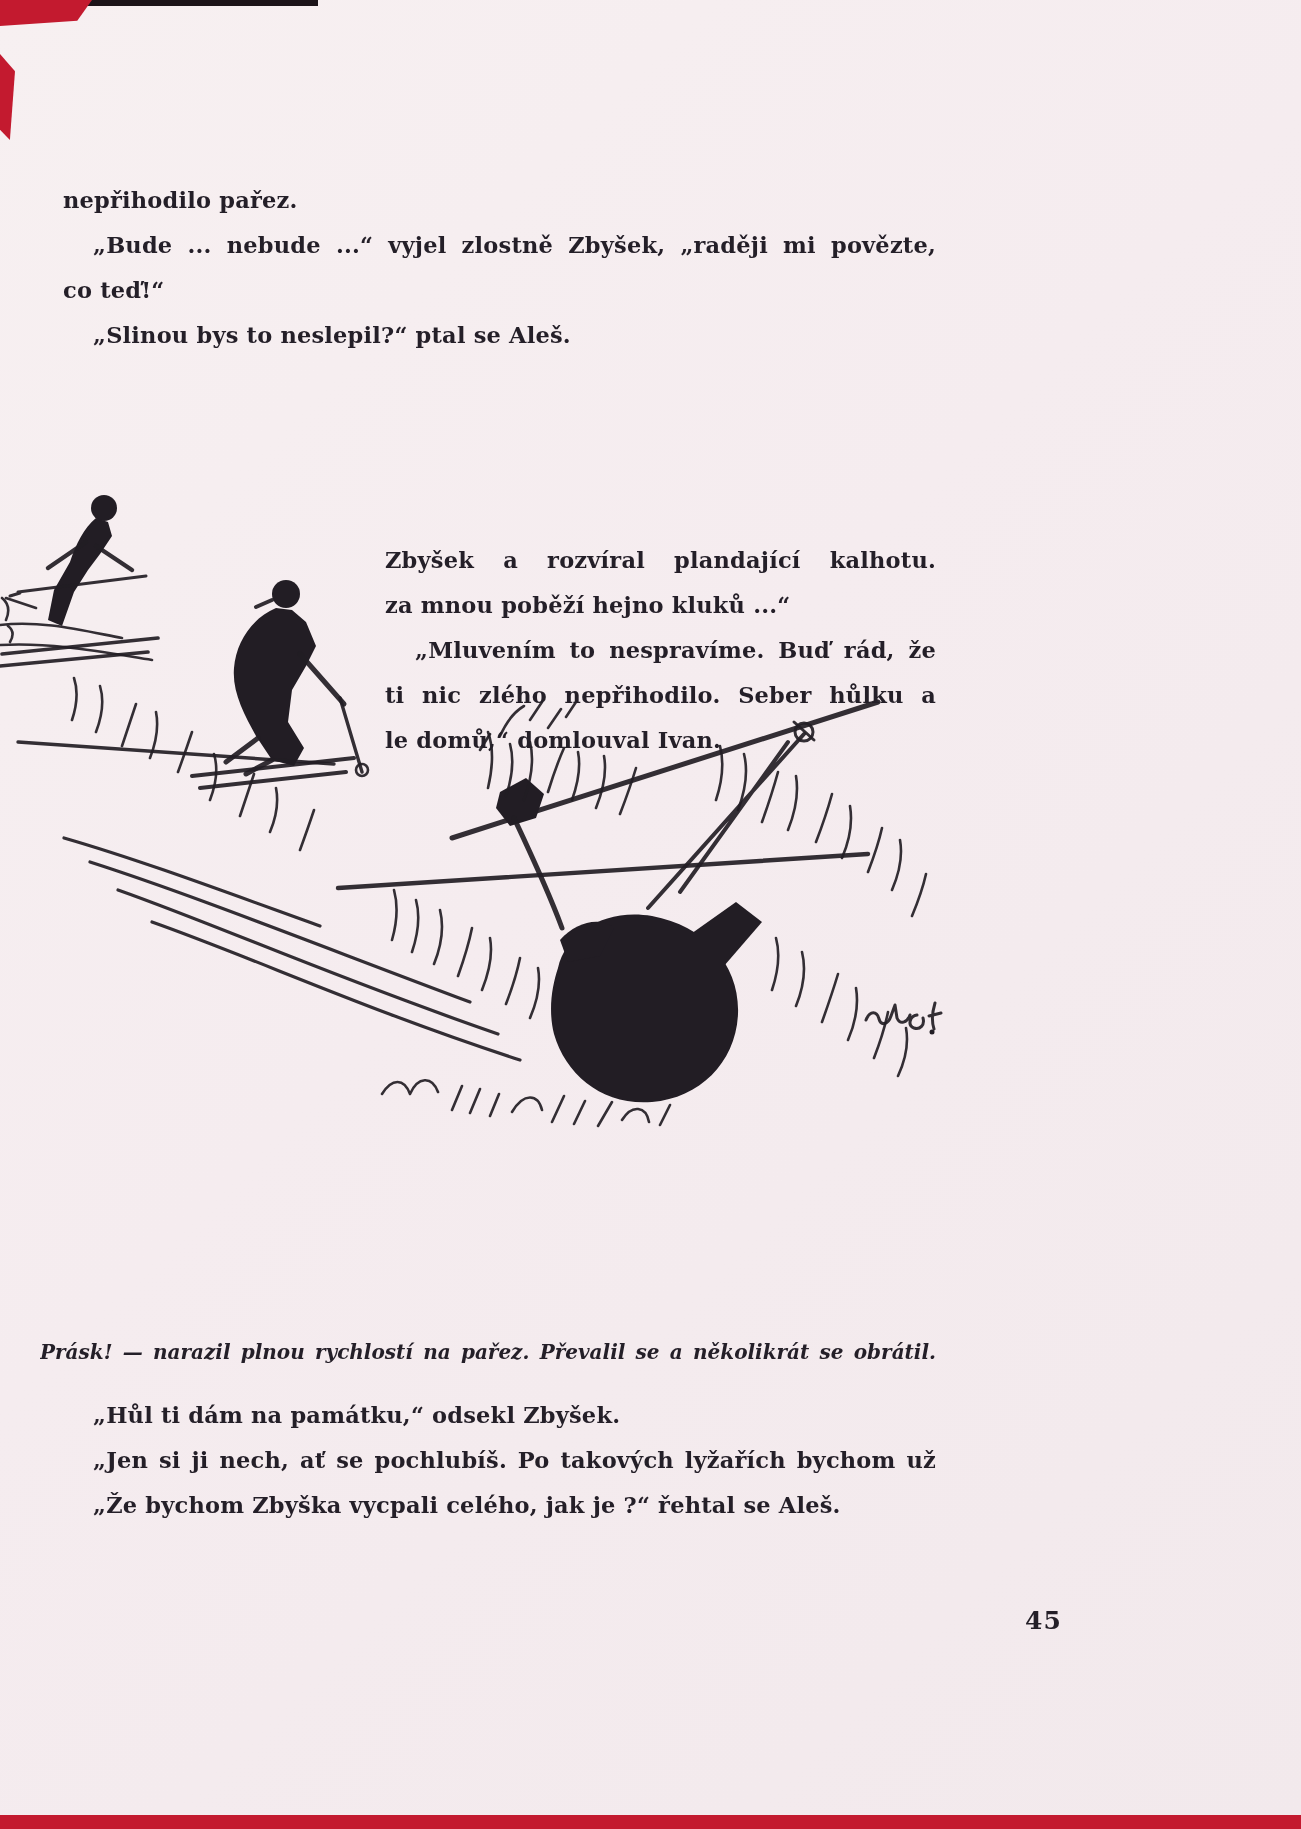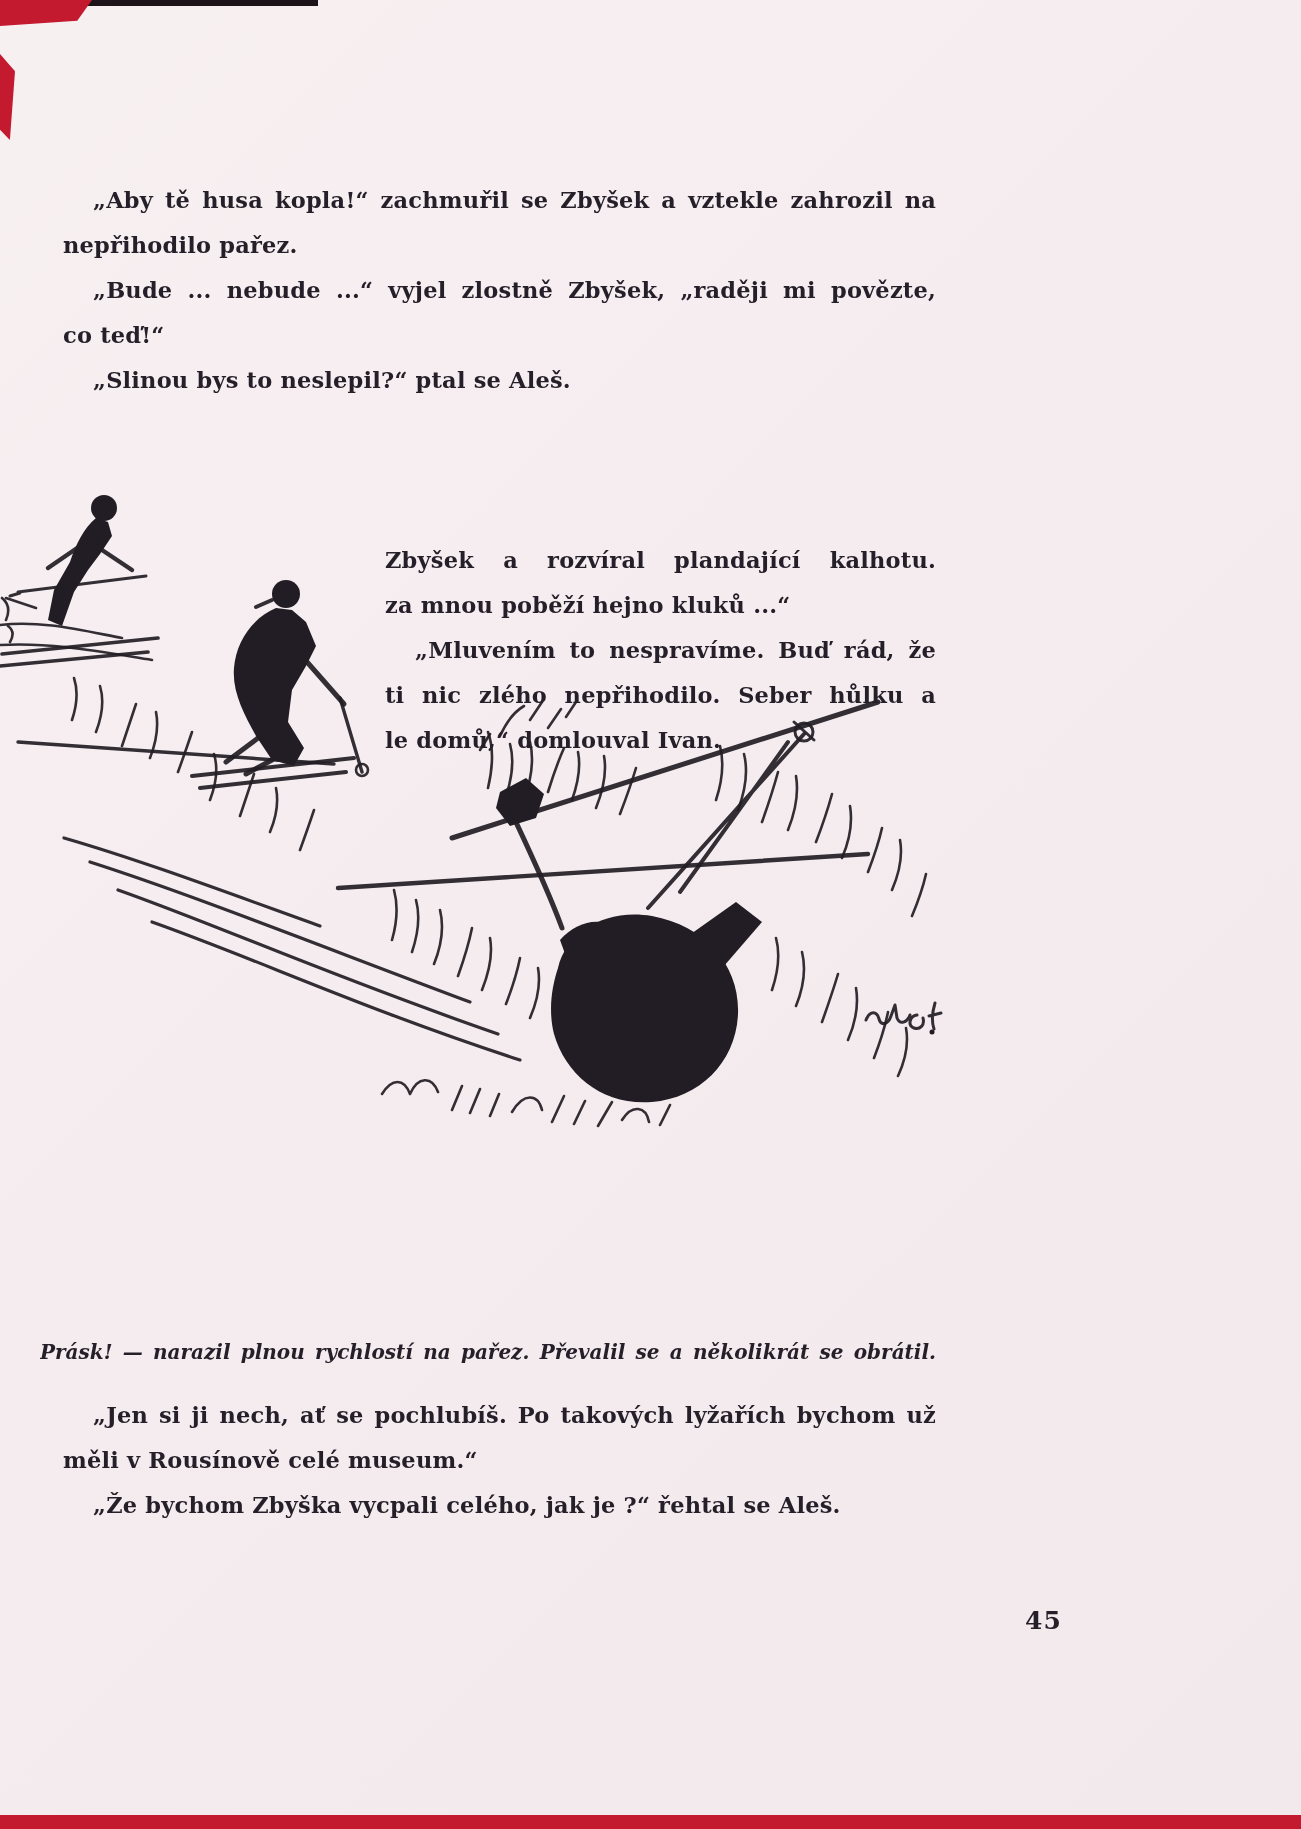--- a/index.html
+++ b/index.html
@@ -115,36 +115,35 @@
     </g>
 
     <g stroke-width="3">
       <path d="M866,550 c4,-10 11,-9 13,-1 c2,7 9,6 12,-3 l4,-11 2,13 c3,7 10,5 13,-3 m7,0 c-7,1 -10,10 -3,13 c6,2 11,-3 9,-10 m12,-15 c-3,10 -3,20 -1,26 m-5,-13 l12,-3"></path>
       <circle cx="932" cy="562" r="2.5" fill="#221d24" stroke="none"></circle>
     </g>
   </g>
 </svg>
 
 <div id="block1" class="block">
-  <div class="line j ind">„Aby tě husa kopla!“ zachmuřil se Zbyšek a vztekle zahrozil na</div>
   <div class="line">nepřihodilo pařez.</div>
   <div class="line j ind">„Bude ... nebude ...“ vyjel zlostně Zbyšek, „raději mi povězte,</div>
   <div class="line">co teď!“</div>
   <div class="line ind">„Slinou bys to neslepil?“ ptal se Aleš.</div>
 </div>
 
 <div id="block2" class="block">
   <div class="line j">Zbyšek a rozvíral plandající kalhotu. „Vždyť</div>
   <div class="line">za mnou poběží hejno kluků ...“</div>
   <div class="line j ind">„Mluvením to nespravíme. Buď rád, že se</div>
   <div class="line j">ti nic zlého nepřihodilo. Seber hůlku a rych-</div>
   <div class="line">le domů,“ domlouval Ivan.</div>
 </div>
 
 <div id="caption-block" class="block">Prásk! — narazil plnou rychlostí na pařez. Převalil se a několikrát se obrátil. (Str. 44.)</div>
 
 <div id="block3" class="block">
+  <div class="line ind">„Hůl ti dám na památku,“ odsekl Zbyšek.</div>
   <div class="line j ind">„Jen si ji nech, ať se pochlubíš. Po takových lyžařích bychom už</div>
-  <div class="line">měli v Rousínově celé museum.“</div>
   <div class="line ind">„Že bychom Zbyška vycpali celého, jak je ?“ řehtal se Aleš.</div>
 </div>
 
 <div id="page-number">45</div>
 
 </body></html>

